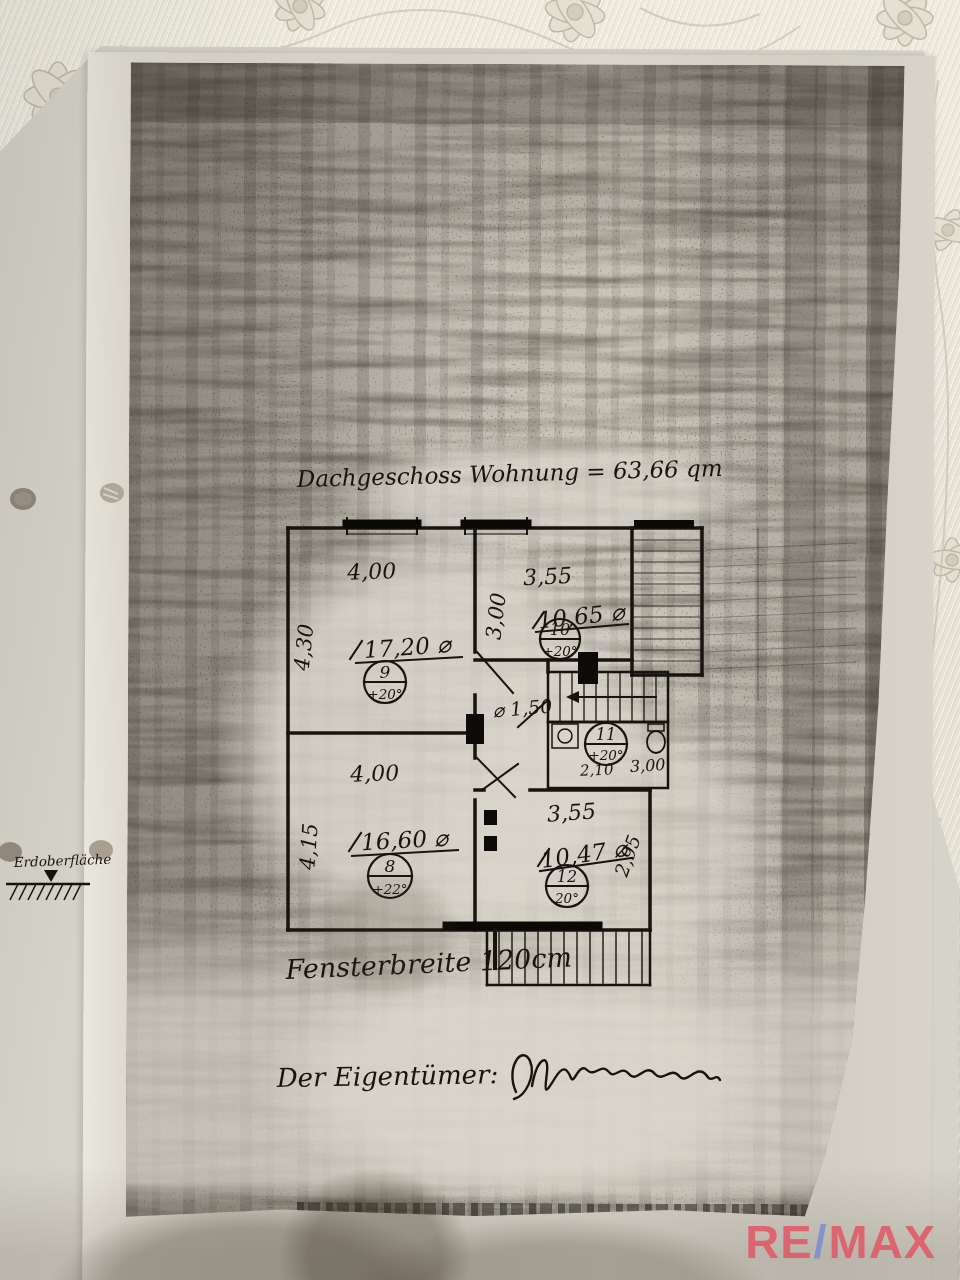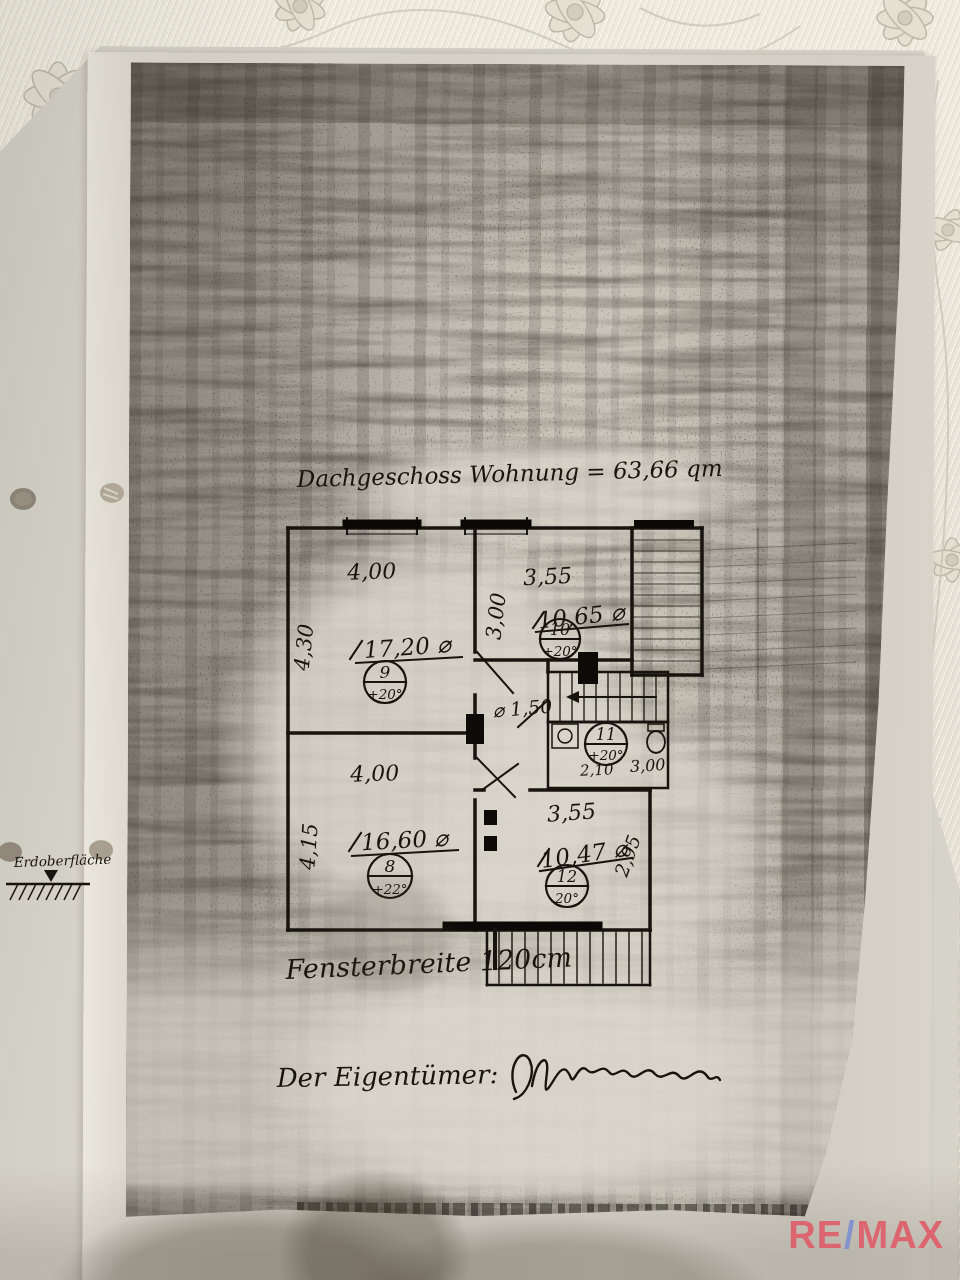--- a/index.html
+++ b/index.html
@@ -69,23 +69,23 @@
     background:
       radial-gradient(ellipse 120px 110px at 375px 1255px, rgba(68,58,46,.34) 0 55%, rgba(68,58,46,0) 80%),
       radial-gradient(ellipse 240px 120px at 250px 1300px, rgba(68,58,46,.30) 0 60%, rgba(68,58,46,0) 85%),
       radial-gradient(ellipse 260px 110px at 560px 1310px, rgba(68,58,46,.22) 0 60%, rgba(68,58,46,0) 85%),
       radial-gradient(ellipse 90px 80px at 385px 935px, rgba(68,58,46,.16) 0 55%, rgba(68,58,46,0) 85%),
       linear-gradient(180deg, rgba(0,0,0,0) 91%, rgba(60,50,40,.16) 98%),
       linear-gradient(105deg, rgba(0,0,0,.07), rgba(0,0,0,0) 26%);
   }
   
   .watermark{
-    position:absolute;right:16px;top:1214px;
+    position:absolute;right:24px;top:1214px;
     font-family:"Liberation Sans", sans-serif;
-    font-weight:bold;font-size:38px;letter-spacing:1px;
+    font-weight:bold;font-size:47px;letter-spacing:1px;
     opacity:.88;user-select:none;
   }
   .watermark .slash{padding:0 1px;}
 </style>
 </head>
 <body>
 
 <div class="lace">
   <svg class="lace-svg" width="960" height="1280" viewBox="0 0 960 1280">
     <g stroke="#b9b3a2" fill="#e3dfd1" stroke-width="1.5" opacity="0.9">

